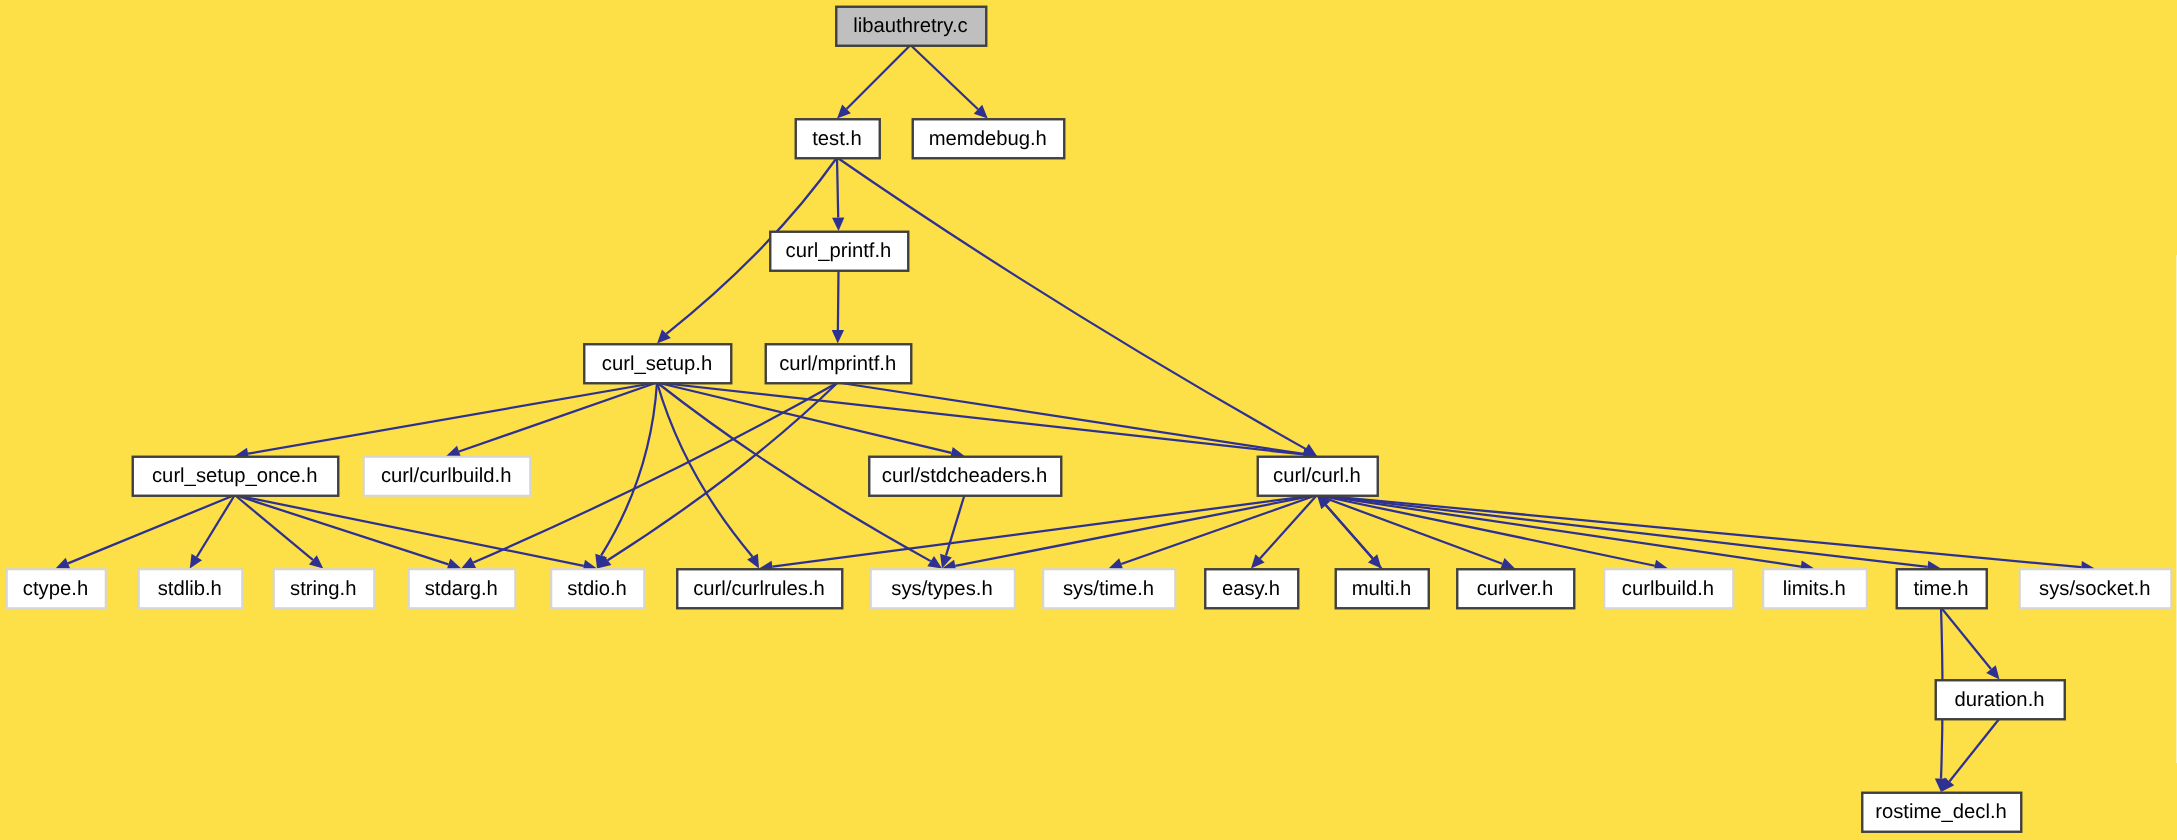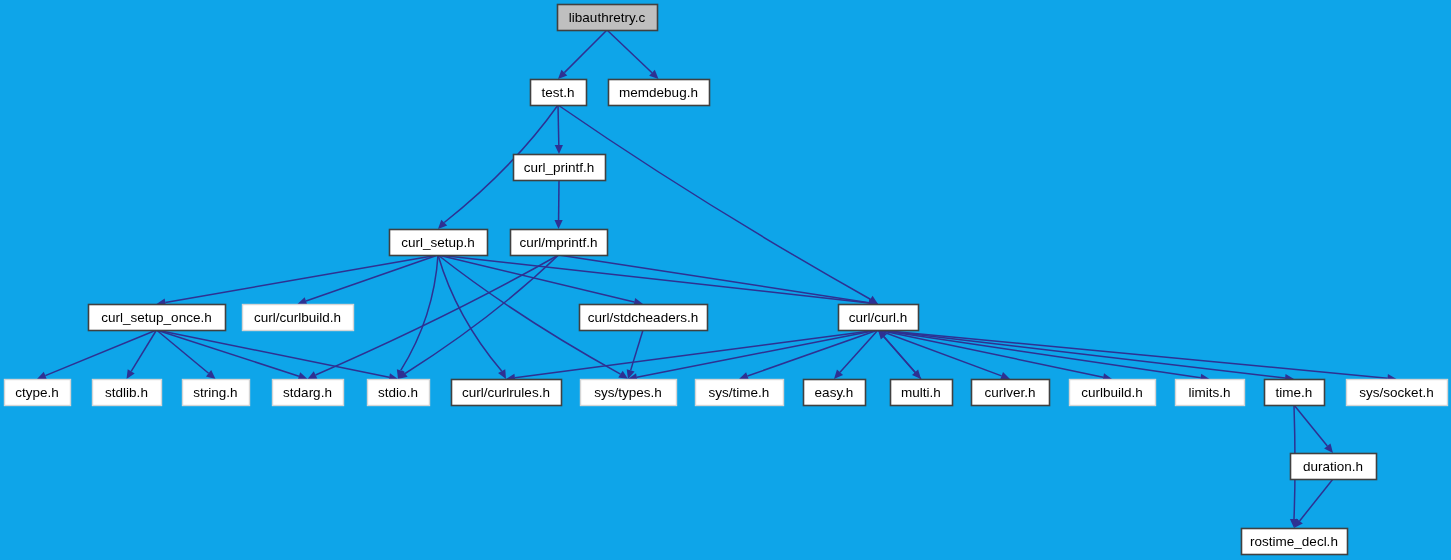--- a/index.html
+++ b/index.html
@@ -4,21 +4,21 @@
 <style>
   html, body {
     margin: 0;
     padding: 0;
     background: #ffffff;
   }
   #graph-root {
     position: relative;
     width: 1451px;
     height: 560px;
-    background: #0ea5e9;
+    background: #fde047;
     font-family: "Liberation Sans", sans-serif;
     overflow: hidden;
   }
   svg#graph-svg {
     position: absolute;
     left: 0;
     top: 0;
     width: 1451px;
     height: 560px;
     display: block;

